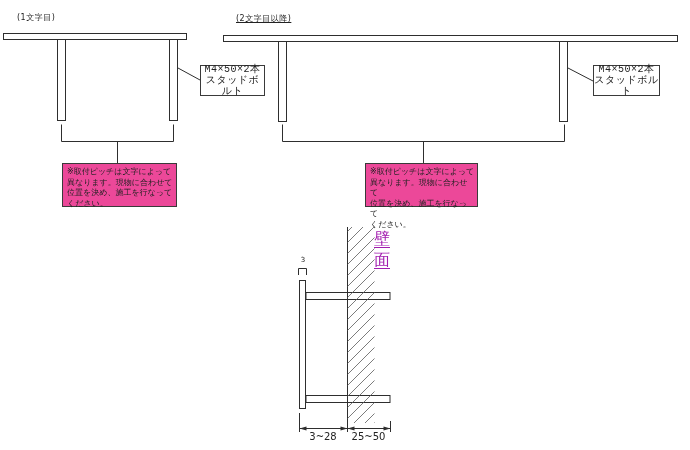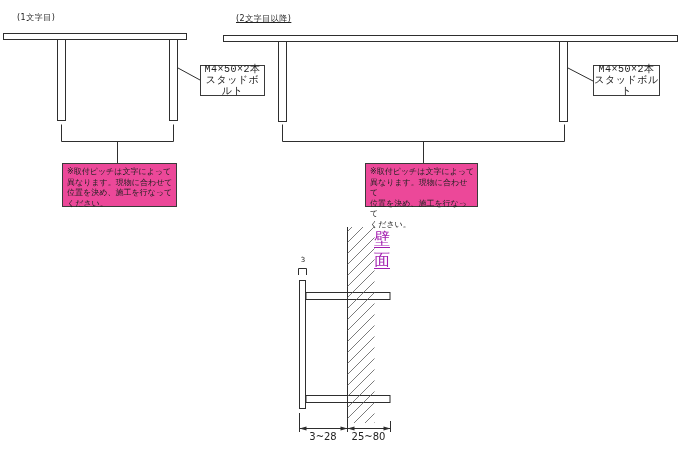--- a/index.html
+++ b/index.html
@@ -127,15 +127,15 @@
 異なります。現物に合わせて
 位置を決め、施工を行なって
 ください。</div>
 
   <div class="abs wall-label" style="left:373px;top:228px;">壁面</div>
 
   <div class="abs thk-text" style="left:295px;top:256px;width:16px;">3</div>
 
   <div class="abs dim-text" style="left:301px;top:431px;width:44px;">3~28</div>
 
-  <div class="abs dim-text" style="left:345px;top:431px;width:47px;">25~80</div>
+  <div class="abs dim-text" style="left:345px;top:431px;width:47px;">25~50</div>
 
 </div>
 
 </body></html>

